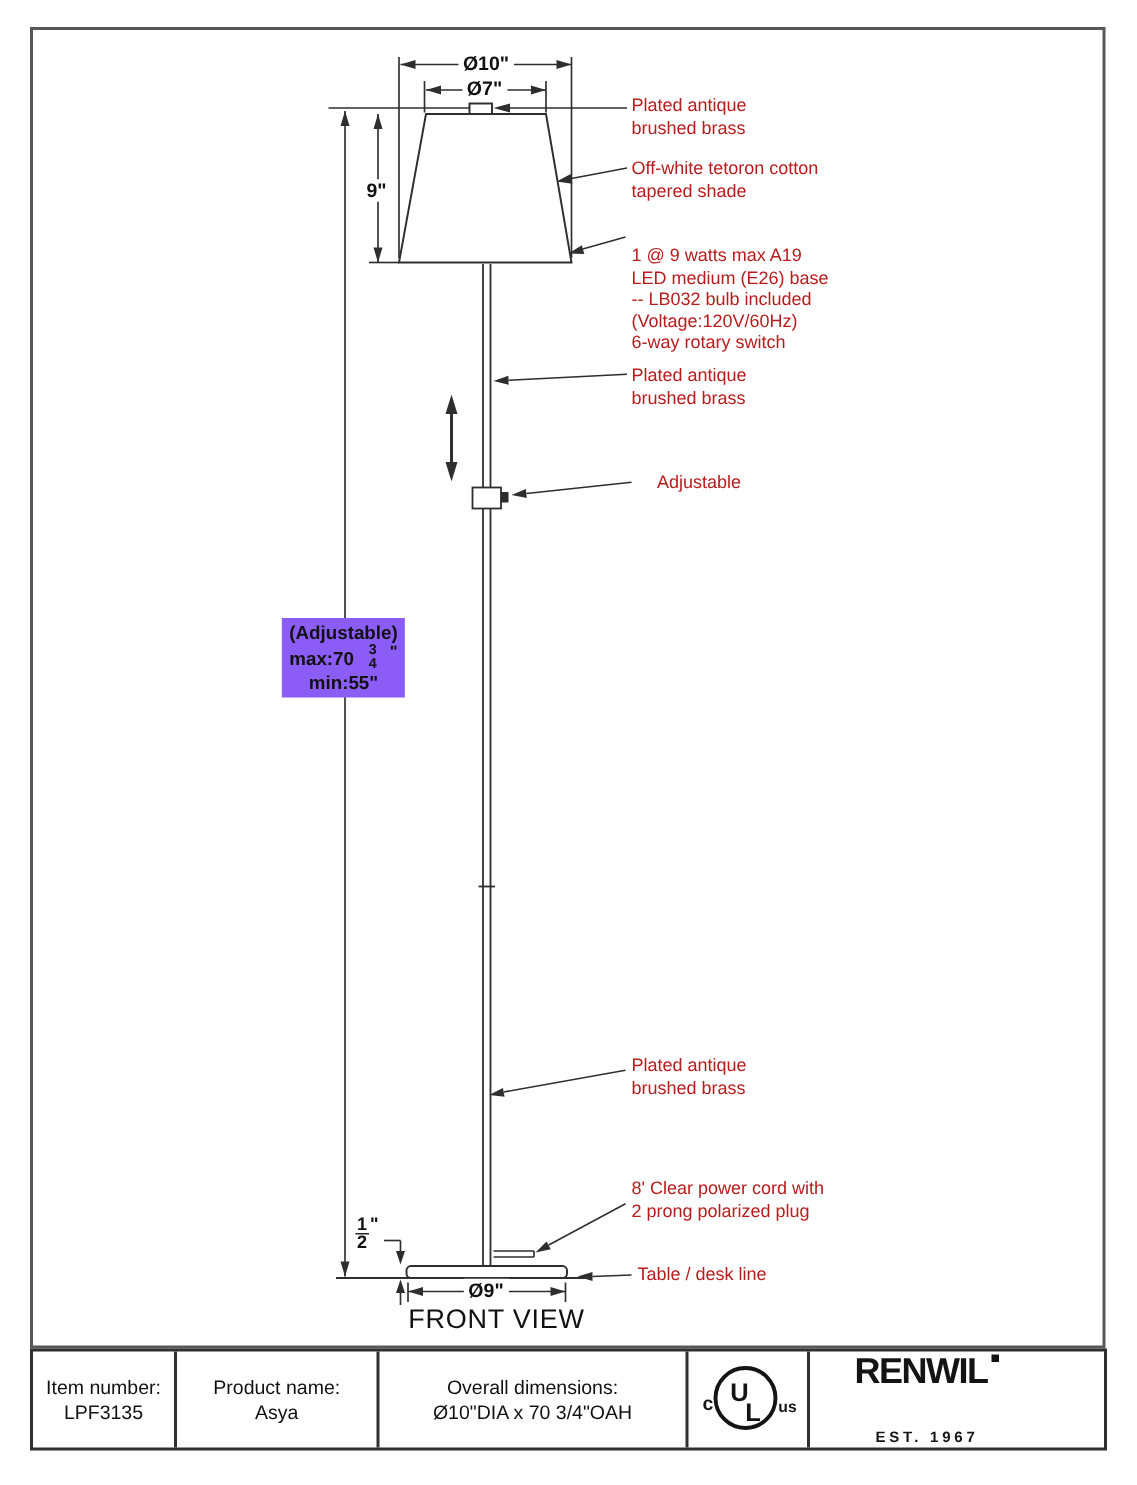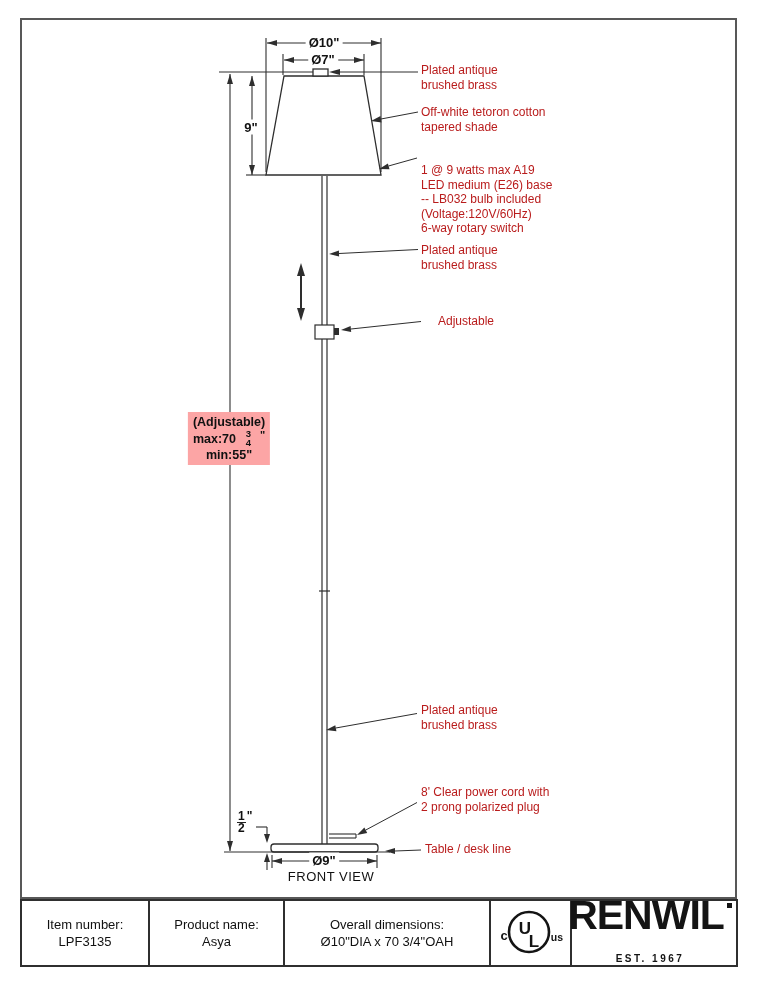--- a/index.html
+++ b/index.html
@@ -5,45 +5,45 @@
   html,body{margin:0;padding:0;background:#fff;}
   .sheet{position:relative;width:758px;height:990px;background:#fff;overflow:hidden;
          font-family:"Liberation Sans","DejaVu Sans",sans-serif;color:#151515;}
   .art{position:absolute;left:0;top:0;}
 
   
   .ann{position:absolute;font-size:12px;line-height:14.5px;color:#b91c1c;white-space:nowrap;}
   
   .dim{position:absolute;transform:translate(-50%,-50%);background:#fff;padding:0 3px;
        font-size:13px;font-weight:700;color:#111;white-space:nowrap;}
-  .view-label{position:absolute;transform:translateX(-50%);font-size:13px;letter-spacing:.5px;color:#111;}
-
-  
-  .adj-block{position:absolute;transform:translateX(-50%);background:#fca5a5;padding:2px 5px;
+  .view-label{position:absolute;transform:translateX(-50%);font-size:18px;letter-spacing:.5px;color:#111;}
+
+  
+  .adj-block{position:absolute;transform:translateX(-50%);background:#8b5cf6;padding:2px 5px;
              text-align:center;font-size:12.5px;font-weight:700;color:#111;line-height:16px;}
   .maxline{display:flex;align-items:center;justify-content:space-between;}
   .stack{display:inline-flex;flex-direction:column;align-items:center;font-size:9.5px;
          line-height:8.5px;font-weight:700;margin-left:1px;}
   .q-top{align-self:flex-start;margin-top:-3px;font-size:11px;}
 
   
   .vfrac{position:absolute;display:flex;align-items:flex-start;font-size:12px;font-weight:700;color:#111;}
   .vfrac .col{display:flex;flex-direction:column;align-items:center;line-height:11px;}
   .vfrac .n{border-bottom:1.3px solid #222;padding:0 1px;}
   .vfrac .u{margin-top:-2px;margin-left:1px;}
 
   
   .footer{position:absolute;left:20px;top:899px;width:718px;height:68px;box-sizing:border-box;
           border:2px solid #2f2f2f;display:flex;}
   .cell{box-sizing:border-box;height:100%;display:flex;flex-direction:column;align-items:center;
         justify-content:center;border-left:2px solid #2f2f2f;font-size:13px;line-height:17px;color:#111;}
   .cell:first-child{border-left:none;}
   .brand-cell{justify-content:center;}
   .brand-row{display:flex;align-items:flex-start;line-height:30px;}
-  .brand-name{font-size:41px;font-weight:900;letter-spacing:-1px;color:#141414;}
+  .brand-name{font-size:24px;font-weight:900;letter-spacing:-1px;color:#141414;}
   .brand-dot{width:5px;height:5px;background:#141414;margin:3px 0 0 3px;}
   .brand-est{font-size:10px;font-weight:700;letter-spacing:2.5px;color:#141414;margin-top:20px;}
 </style>
 </head>
 <body>
 
 <div class="sheet">
 
   <svg class="art" width="758" height="990" viewBox="0 0 758 990">
 
@@ -192,21 +192,21 @@
   </div>
   <div class="ann" style="left:421px;top:785px">
     <div>8' Clear power cord with</div>
     <div>2 prong polarized plug</div>
   </div>
   <div class="ann" style="left:425px;top:842px">Table / desk line</div>
 
   <div class="view-label" style="left:331px;top:869px">FRONT VIEW</div>
 
   <div class="footer">
-    <div class="cell" style="width:126px">
+    <div class="cell" style="width:94px">
       <div>Item number:</div>
       <div>LPF3135</div>
     </div>
     <div class="cell" style="width:135px">
       <div>Product name:</div>
       <div>Asya</div>
     </div>
     <div class="cell" style="width:206px">
       <div>Overall dimensions:</div>
       <div>Ø10"DIA x 70 3/4"OAH</div>

